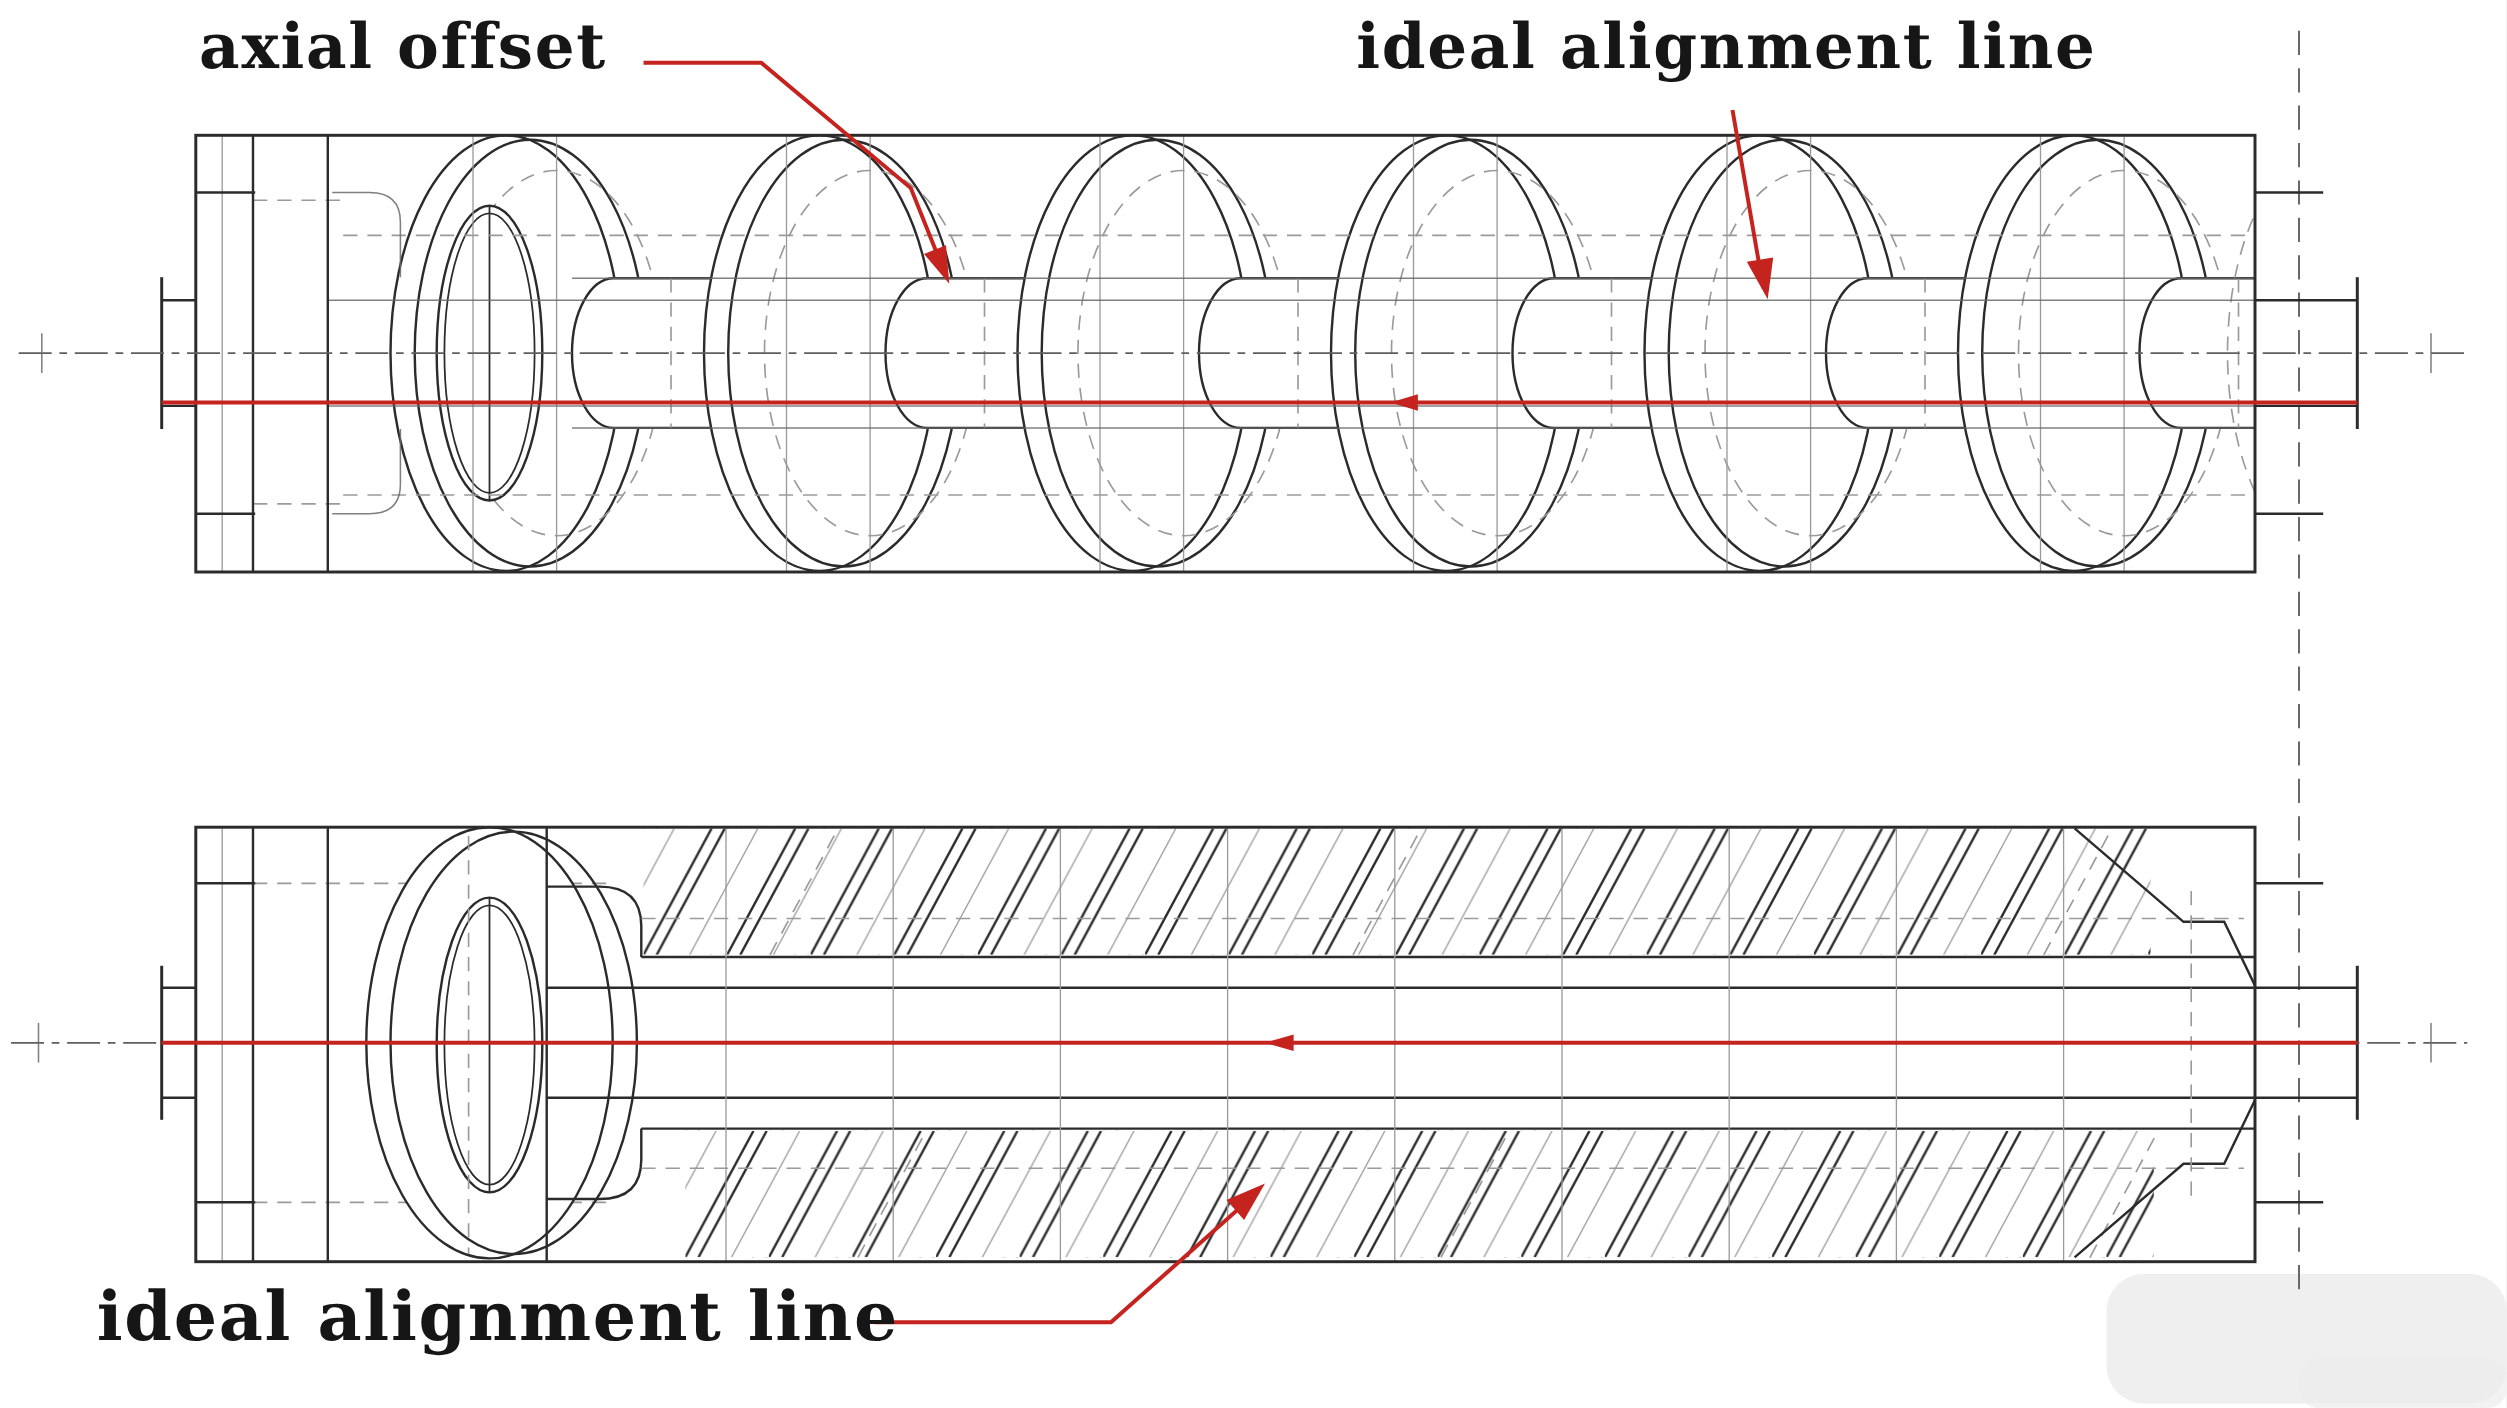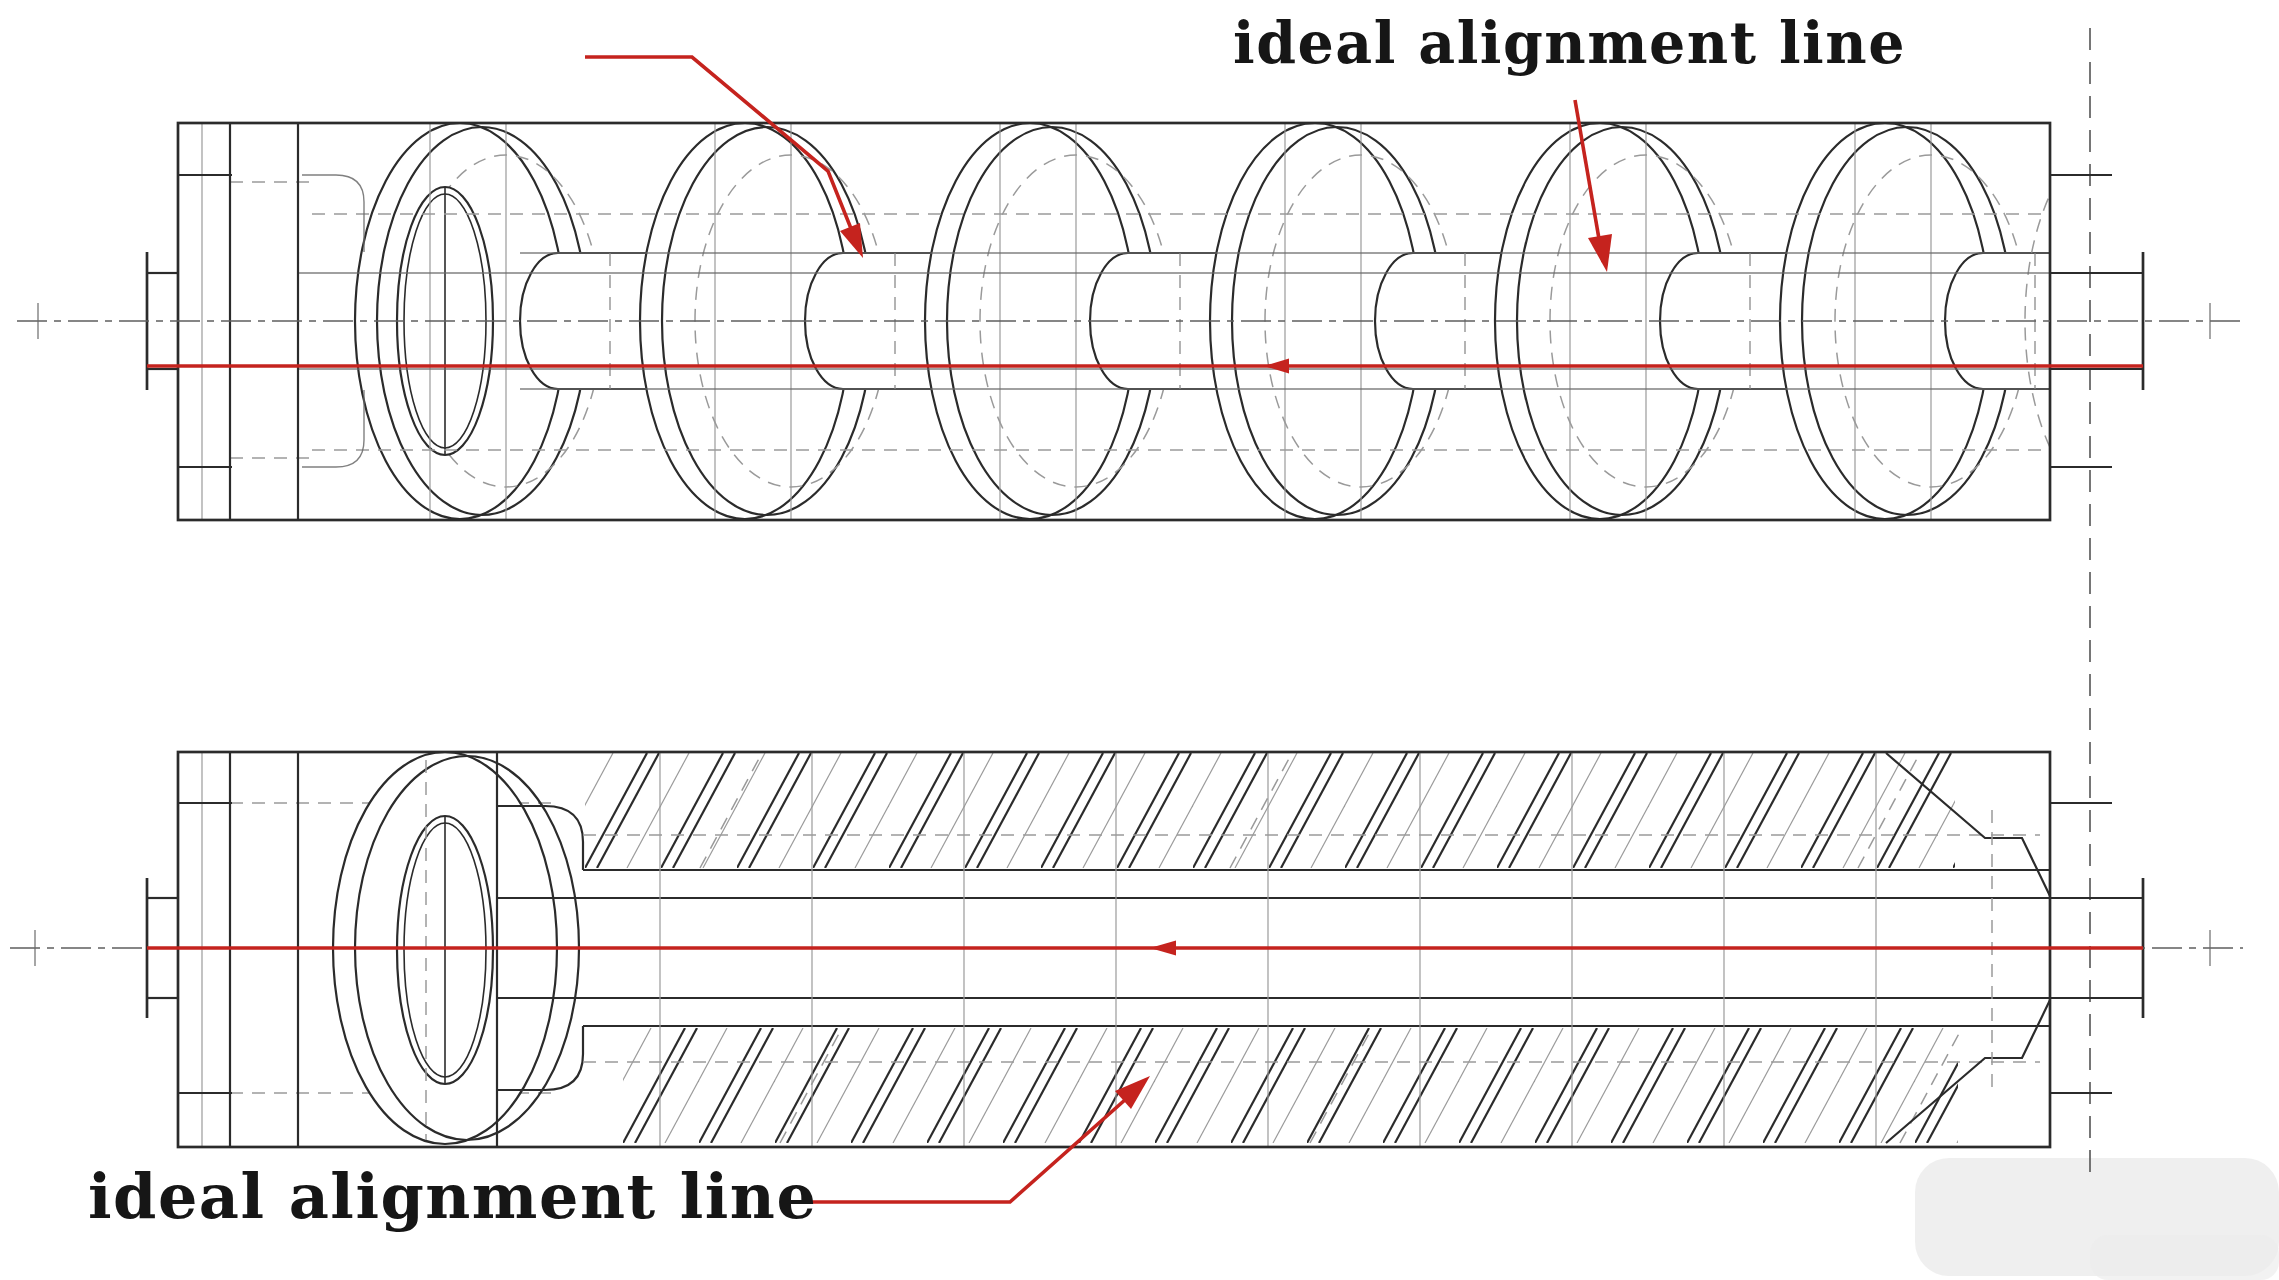--- a/index.html
+++ b/index.html
@@ -284,16 +284,17 @@
   <g>
     <line class="red" x1="1575" y1="100" x2="1603" y2="262"></line>
     <polygon class="redf" points="1607,272 1588,238 1612,234"></polygon>
   </g>
   <g>
     <polyline class="red" points="795,1202 1010,1202 1144,1083"></polyline>
     <polygon class="redf" points="1150,1076 1131,1109 1115,1091"></polygon>
   </g>
 </svg>
 
+<div class="label lbl-top" id="label-axial">axial offset</div>
 <div class="label lbl-top" id="label-ideal-top">ideal alignment line</div>
 <div class="label" id="label-ideal-bottom">ideal alignment line</div>
 
 </div>
 
 </body></html>

